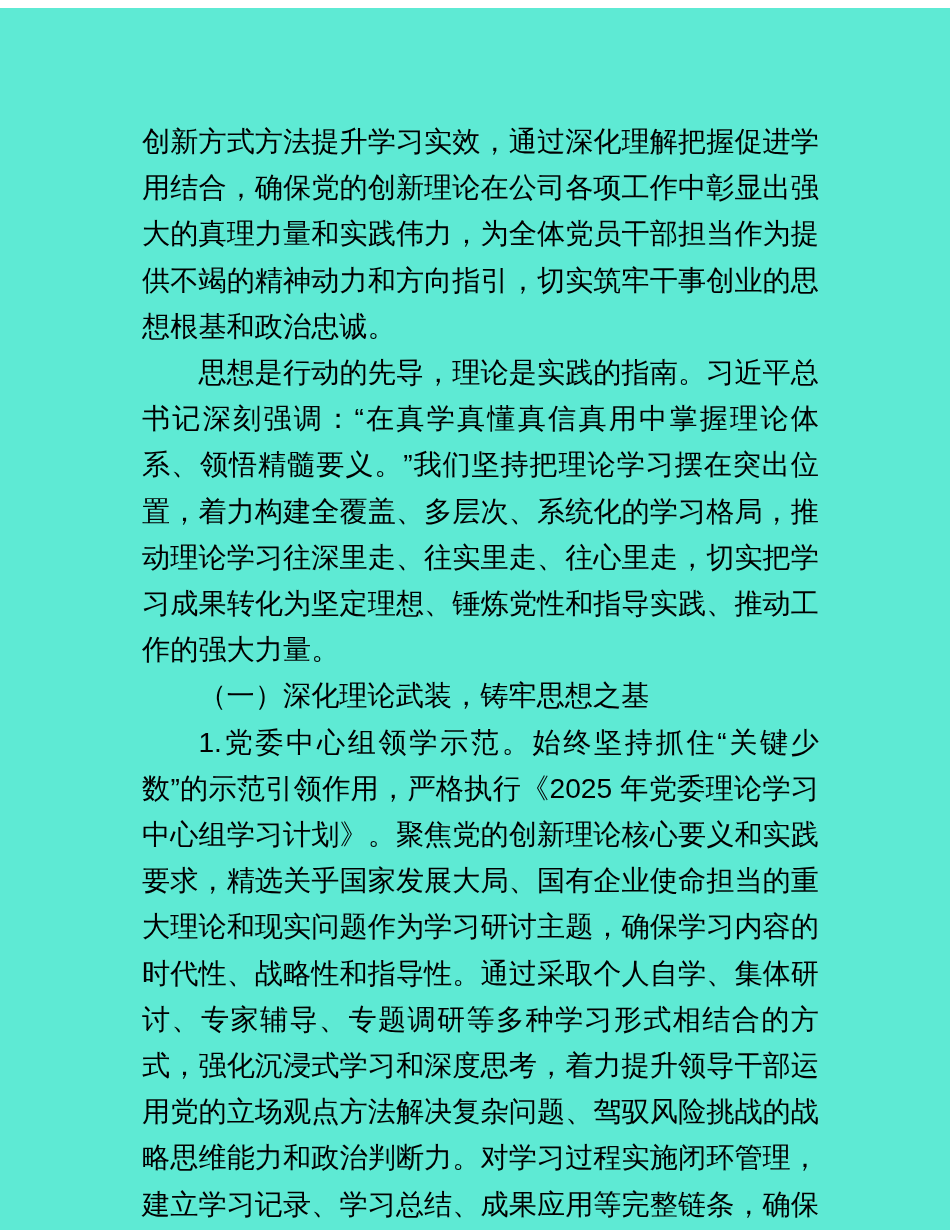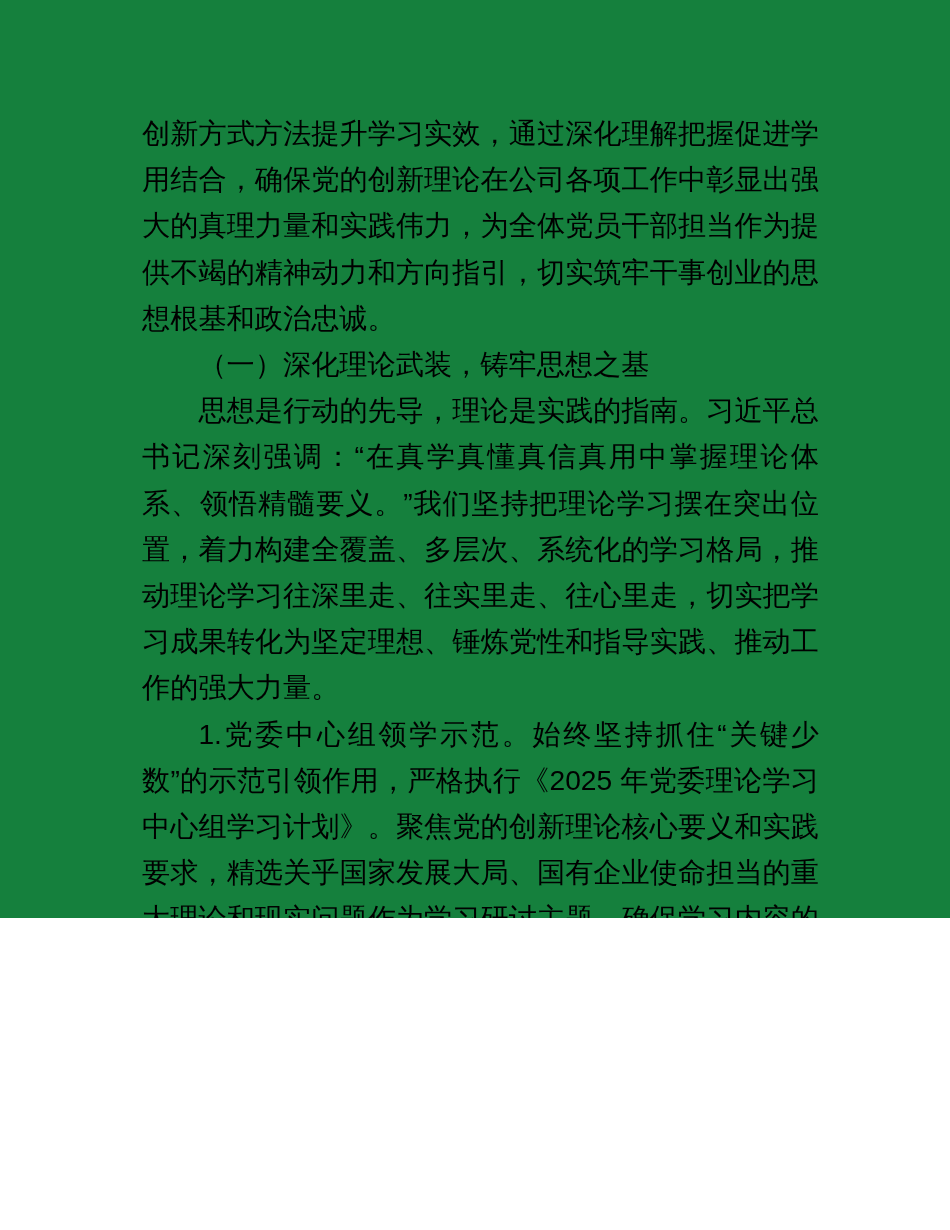--- a/index.html
+++ b/index.html
@@ -6,24 +6,25 @@
     margin: 0;
     padding: 0;
     background: #ffffff;
   }
   body {
     font-family: "Liberation Sans", "DejaVu Sans", sans-serif;
   }
   .page {
     position: relative;
     width: 950px;
-    height: 918px;
-    background: #15803d;
+    height: 1222px;
+    background: #5eead4;
     overflow: hidden;
     box-sizing: border-box;
+    margin-top: 8px;
   }
   .text-column {
     position: absolute;
     left: 142px;
     top: 110px;
     width: 677px;
   }
   .para {
     margin: 0;
     padding: 0;
@@ -44,17 +45,17 @@
   .para.heading {
     text-indent: 56.4px;
   }
 </style>
 </head>
 <body>
 
 <div class="page">
   <div class="text-column">
     <p class="para">创新方式方法提升学习实效，通过深化理解把握促进学用结合，确保党的创新理论在公司各项工作中彰显出强大的真理力量和实践伟力，为全体党员干部担当作为提供不竭的精神动力和方向指引，切实筑牢干事创业的思想根基和政治忠诚。</p>
+    <p class="para indent-2">思想是行动的先导，理论是实践的指南。习近平总书记深刻强调：“在真学真懂真信真用中掌握理论体系、领悟精髓要义。”我们坚持把理论学习摆在突出位置，着力构建全覆盖、多层次、系统化的学习格局，推动理论学习往深里走、往实里走、往心里走，切实把学习成果转化为坚定理想、锤炼党性和指导实践、推动工作的强大力量。</p>
     <p class="para heading">（一）深化理论武装，铸牢思想之基</p>
-    <p class="para indent-2">思想是行动的先导，理论是实践的指南。习近平总书记深刻强调：“在真学真懂真信真用中掌握理论体系、领悟精髓要义。”我们坚持把理论学习摆在突出位置，着力构建全覆盖、多层次、系统化的学习格局，推动理论学习往深里走、往实里走、往心里走，切实把学习成果转化为坚定理想、锤炼党性和指导实践、推动工作的强大力量。</p>
     <p class="para indent-2">1.党委中心组领学示范。始终坚持抓住“关键少数”的示范引领作用，严格执行《2025 年党委理论学习中心组学习计划》。聚焦党的创新理论核心要义和实践要求，精选关乎国家发展大局、国有企业使命担当的重大理论和现实问题作为学习研讨主题，确保学习内容的时代性、战略性和指导性。通过采取个人自学、集体研讨、专家辅导、专题调研等多种学习形式相结合的方式，强化沉浸式学习和深度思考，着力提升领导干部运用党的立场观点方法解决复杂问题、驾驭风险挑战的战略思维能力和政治判断力。对学习过程实施闭环管理，建立学习记录、学习总结、成果应用等完整链条，确保每一次学习都能</p>
   </div>
 </div>
 
 </body></html>

